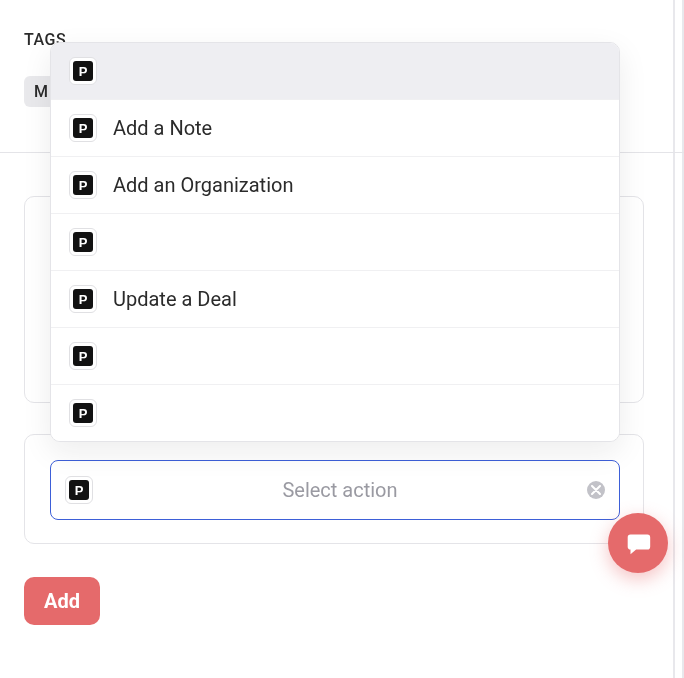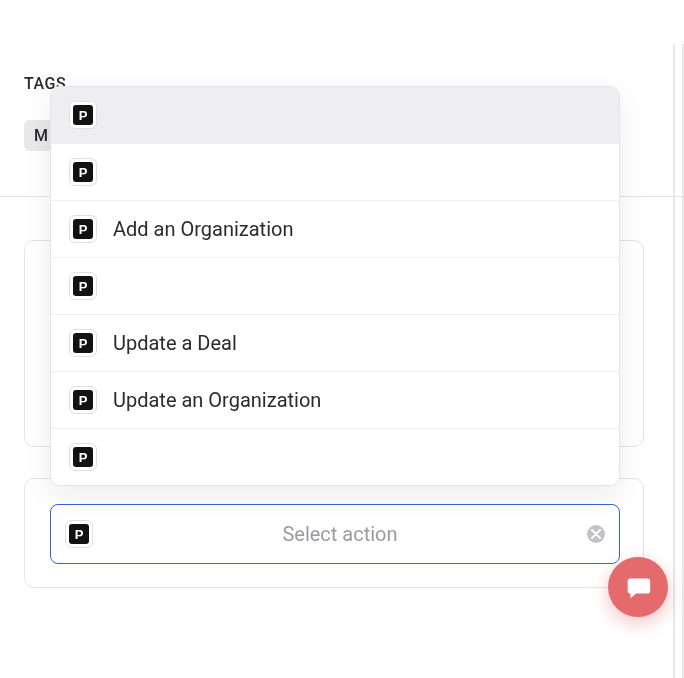--- a/index.html
+++ b/index.html
@@ -12,21 +12,20 @@
     height: 678px;
     font-family: -apple-system, BlinkMacSystemFont, "Segoe UI", Roboto, "Helvetica Neue", sans-serif;
     background: #fff;
     position: relative;
     overflow: hidden;
   }
   .page {
     position: relative;
     width: 684px;
     height: 597px;
-    margin-top: 44px;
   }
   .tags-label {
     position: absolute;
     top: 30px;
     left: 24px;
     font-size: 16px;
     font-weight: 500;
     color: #2b2b2b;
     letter-spacing: 0.5px;
   }
@@ -222,20 +221,21 @@
   <div class="dropdown">
     <div class="dropdown-item highlight">
       <span class="p-icon">
           <span class="glyph">P</span>
         </span>
     </div>
     <div class="dropdown-item">
       <span class="p-icon">
           <span class="glyph">P</span>
         </span>
+      <span>Add a Note</span>
     </div>
     <div class="dropdown-item">
       <span class="p-icon">
           <span class="glyph">P</span>
         </span>
       <span>Add an Organization</span>
     </div>
     <div class="dropdown-item">
       <span class="p-icon">
           <span class="glyph">P</span>
@@ -244,29 +244,29 @@
     <div class="dropdown-item">
       <span class="p-icon">
           <span class="glyph">P</span>
         </span>
       <span>Update a Deal</span>
     </div>
     <div class="dropdown-item">
       <span class="p-icon">
           <span class="glyph">P</span>
         </span>
-      <span>Update an Organization</span>
     </div>
     <div class="dropdown-item">
       <span class="p-icon">
           <span class="glyph">P</span>
         </span>
     </div>
   </div>
 
+  <button class="add-button">Add</button>
 
   <div class="chat-fab">
     <svg width="30" height="30" viewBox="0 0 32 32">
       <path d="M6 7 h20 a3 3 0 0 1 3 3 v10 a3 3 0 0 1 -3 3 h-12 l-6 5 v-5 a3 3 0 0 1 -3 -3 v-10 a3 3 0 0 1 3 -3 z" fill="#fff"></path>
     </svg>
   </div>
 
 </div>
 
 </body></html>

